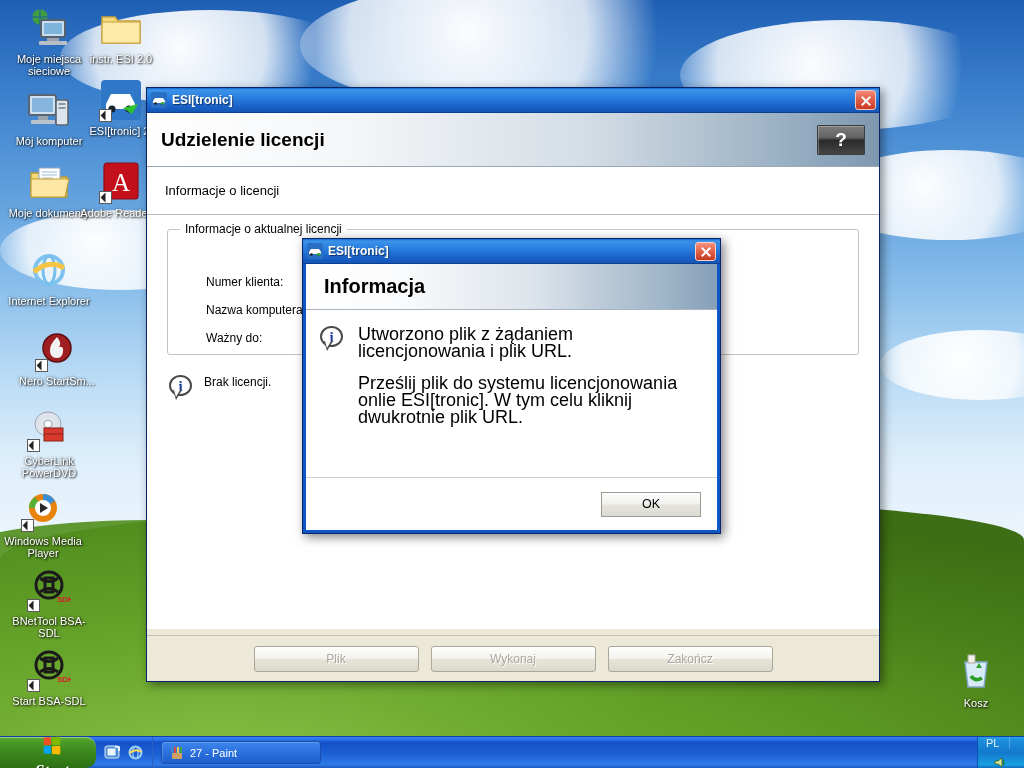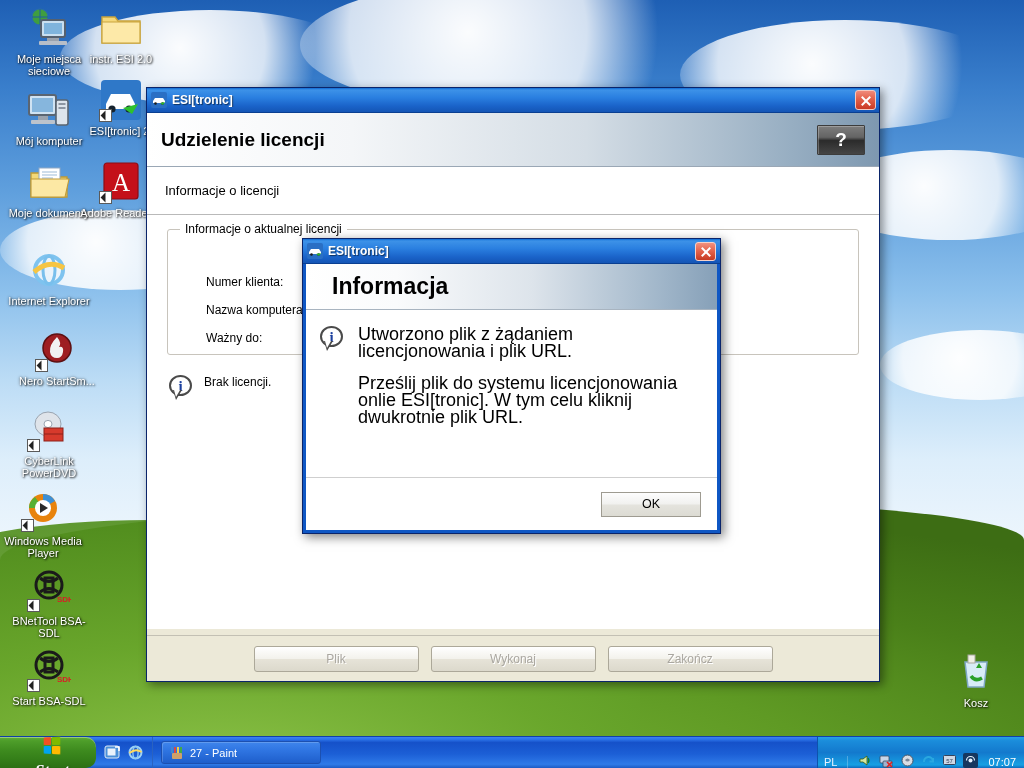--- a/index.html
+++ b/index.html
@@ -195,21 +195,21 @@
     height:100%;
     background:#fff;
     display:flex; flex-direction:column;
   }
   .dlg-banner {
     height: 46px;
     background: linear-gradient(to right, #ffffff 0%, #fafbfc 22%, #dde4eb 55%, #a3b8cb 85%, #86a0b8 100%);
     display:flex;align-items:center; padding-left:14px;
     border-bottom:1px solid #a8b4c0;
   }
-  .dlg-banner h2 { margin:12px; font-size:23px; font-weight:bold; color:#000; }
+  .dlg-banner h2 { margin:4px; font-size:20px; font-weight:bold; color:#000; }
   .dlg-body {
     flex:1 1 auto; background:#fff;
     padding: 16px 18px 0 14px;
     display:flex; gap:12px; align-items:flex-start;
   }
   .dlg-text { font-size:18px; color:#000; line-height:17px; }
   .dlg-text p { margin:0 0 15px 0; }
   .dlg-foot {
     height:53px; background:#fff;
     border-top:1px solid #cfcfcf;
@@ -298,24 +298,24 @@
   #tasks { display:flex;align-items:center;padding-left:8px;flex:1 1 auto; }
   .task-btn {
     height:23px; min-width:160px;
     background: linear-gradient(to bottom, #3f85ec 0%, #2f75e2 40%, #1e5ecb 100%);
     border:1px solid #1c50b0; border-radius:3px;
     display:flex;align-items:center;gap:6px;padding:0 8px;
     color:#fff;font-size:11px; cursor:pointer;
     box-shadow: inset 1px 1px 0 rgba(255,255,255,.18);
   }
   #tray {
-    display:flex;align-items:flex-end;
+    display:flex;align-items:center;
     background: linear-gradient(to bottom, #27a1e8 0%, #1b8ddb 12%, #1379cd 50%, #17a0e3 90%, #0f6bbd 100%);
     border-left:1px solid #0d53ad;
-    padding:0 8px 0 6px; gap:6px;
+    padding:0 8px 0 6px; gap:6px;flex-direction:column;
   }
   #lang {
     color:#e7f2ff; font-size:11px; padding-right:10px;
     border-right:1px solid rgba(255,255,255,.25); margin-right:4px;
   }
   .tray-ico { width:15px;height:15px;position:relative; cursor:pointer; }
   #clock { color:#fff; font-size:11px; padding-left:4px; }
 </style>
 </head>
 <body>

